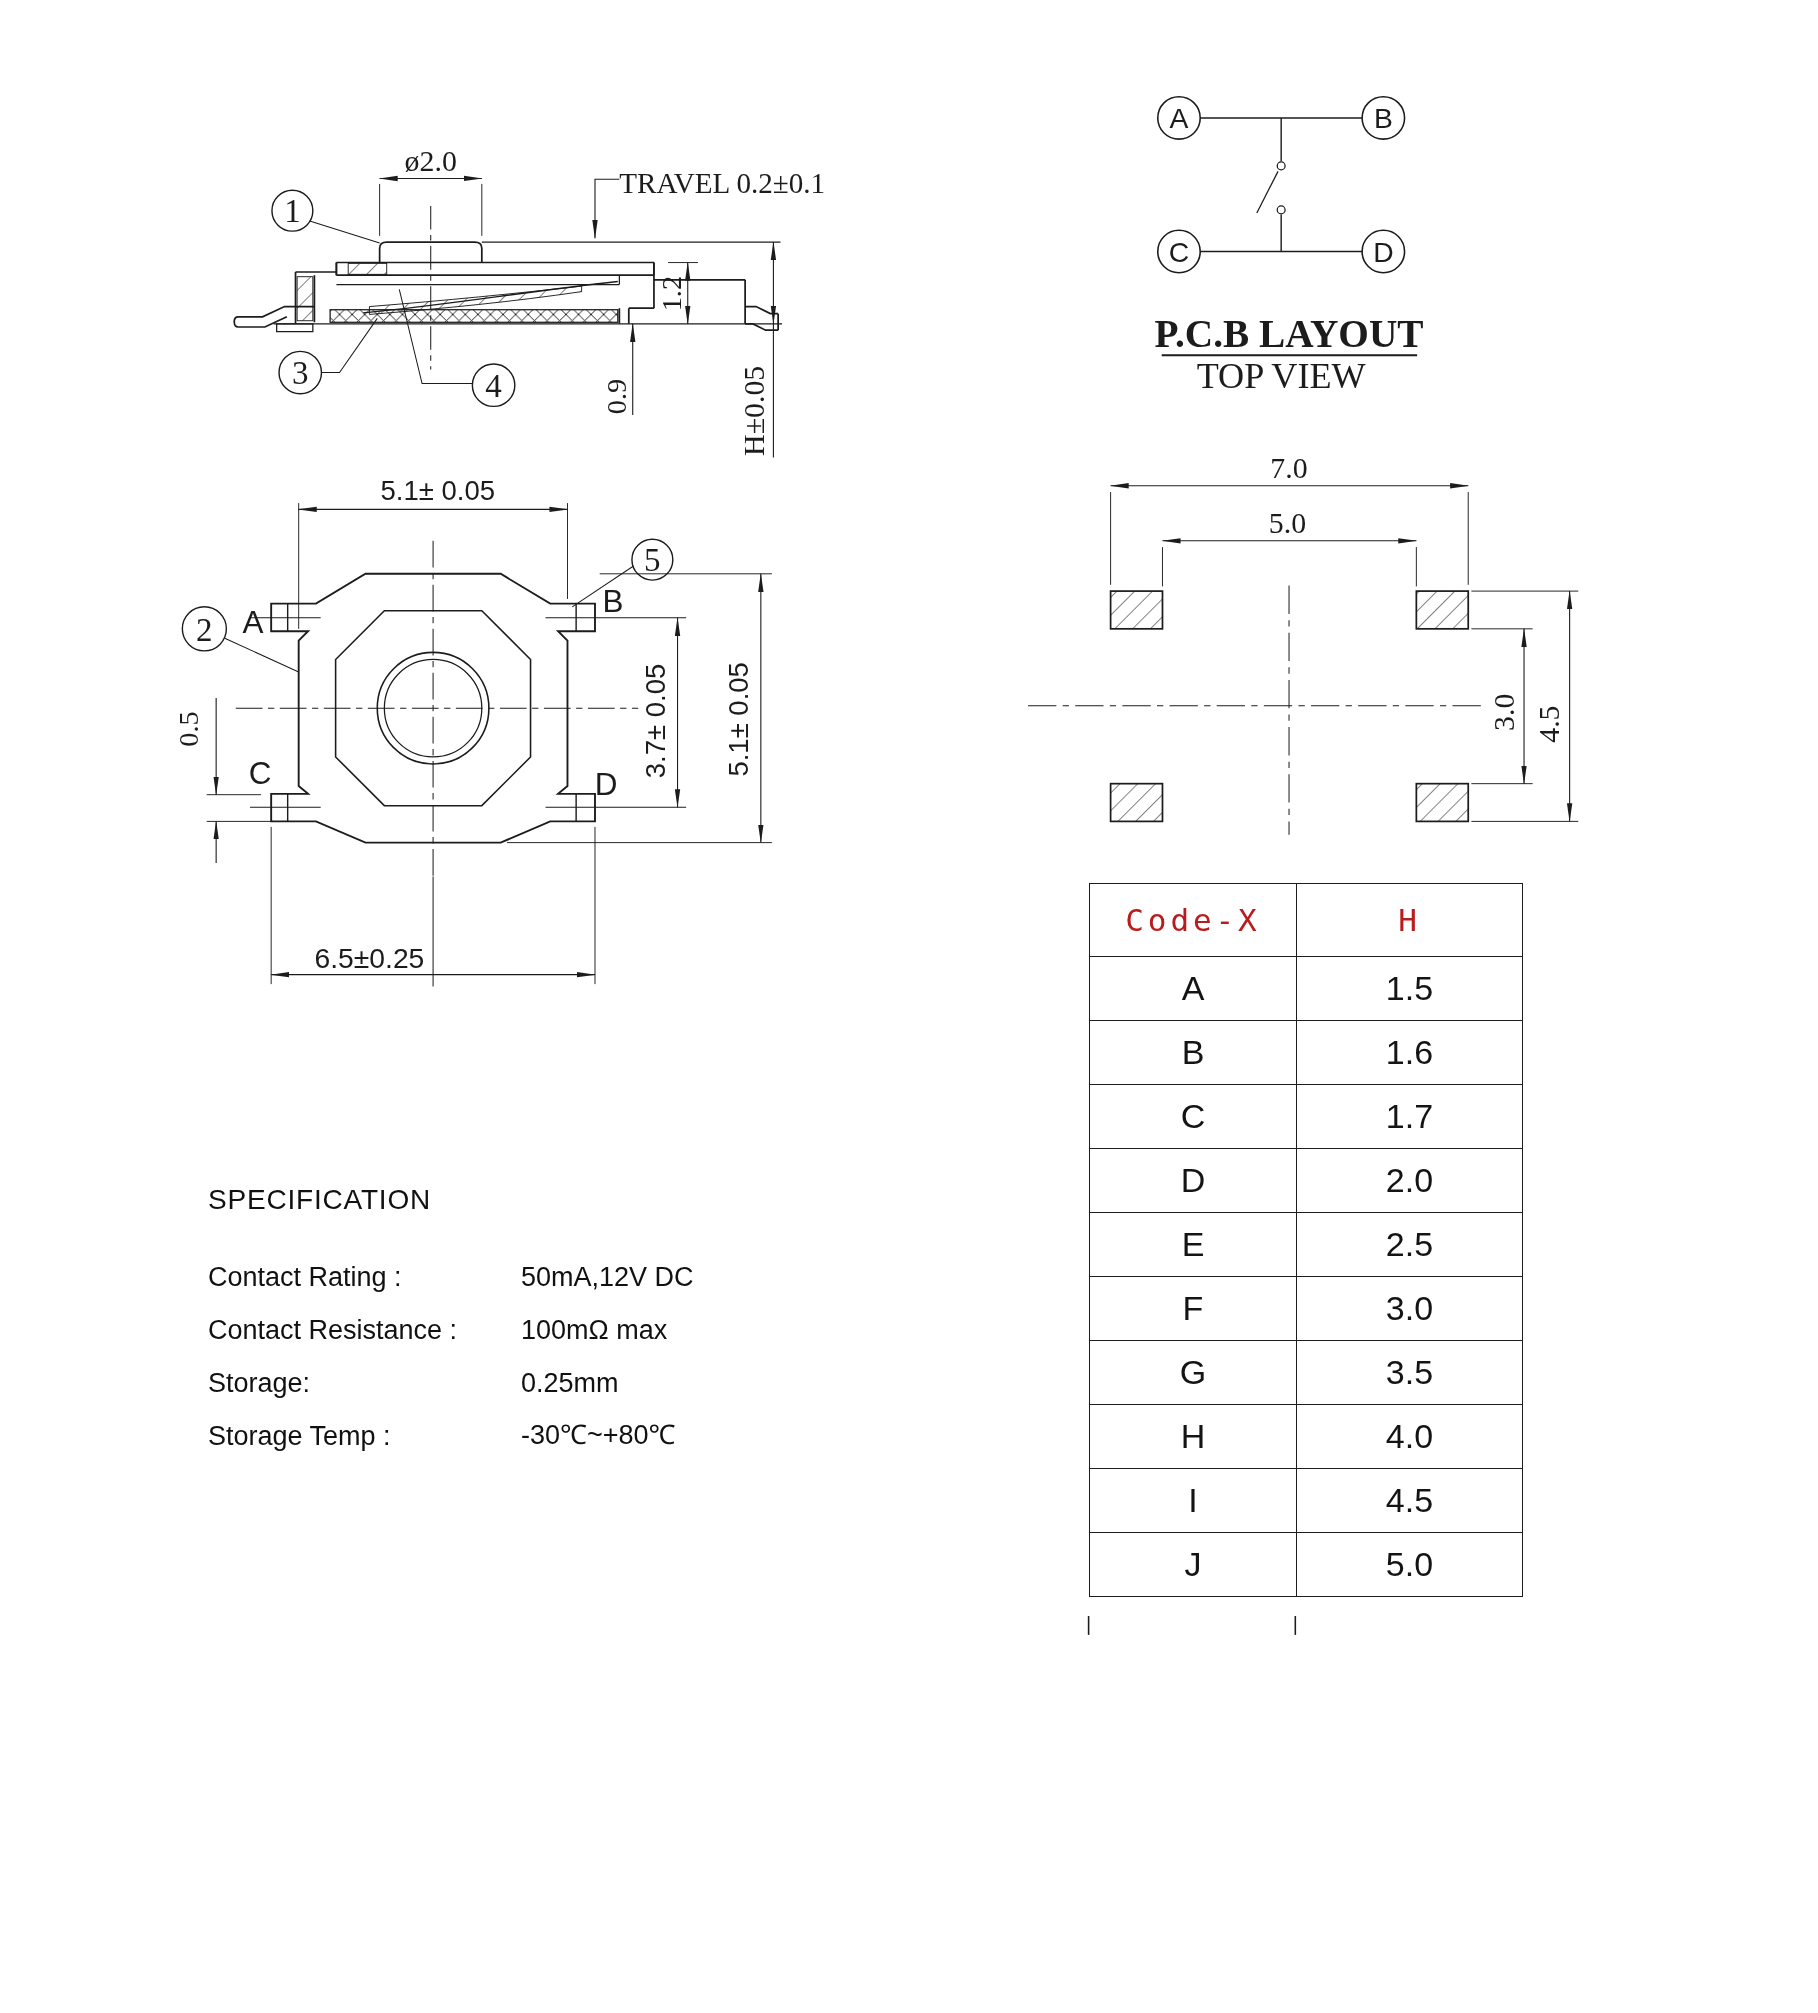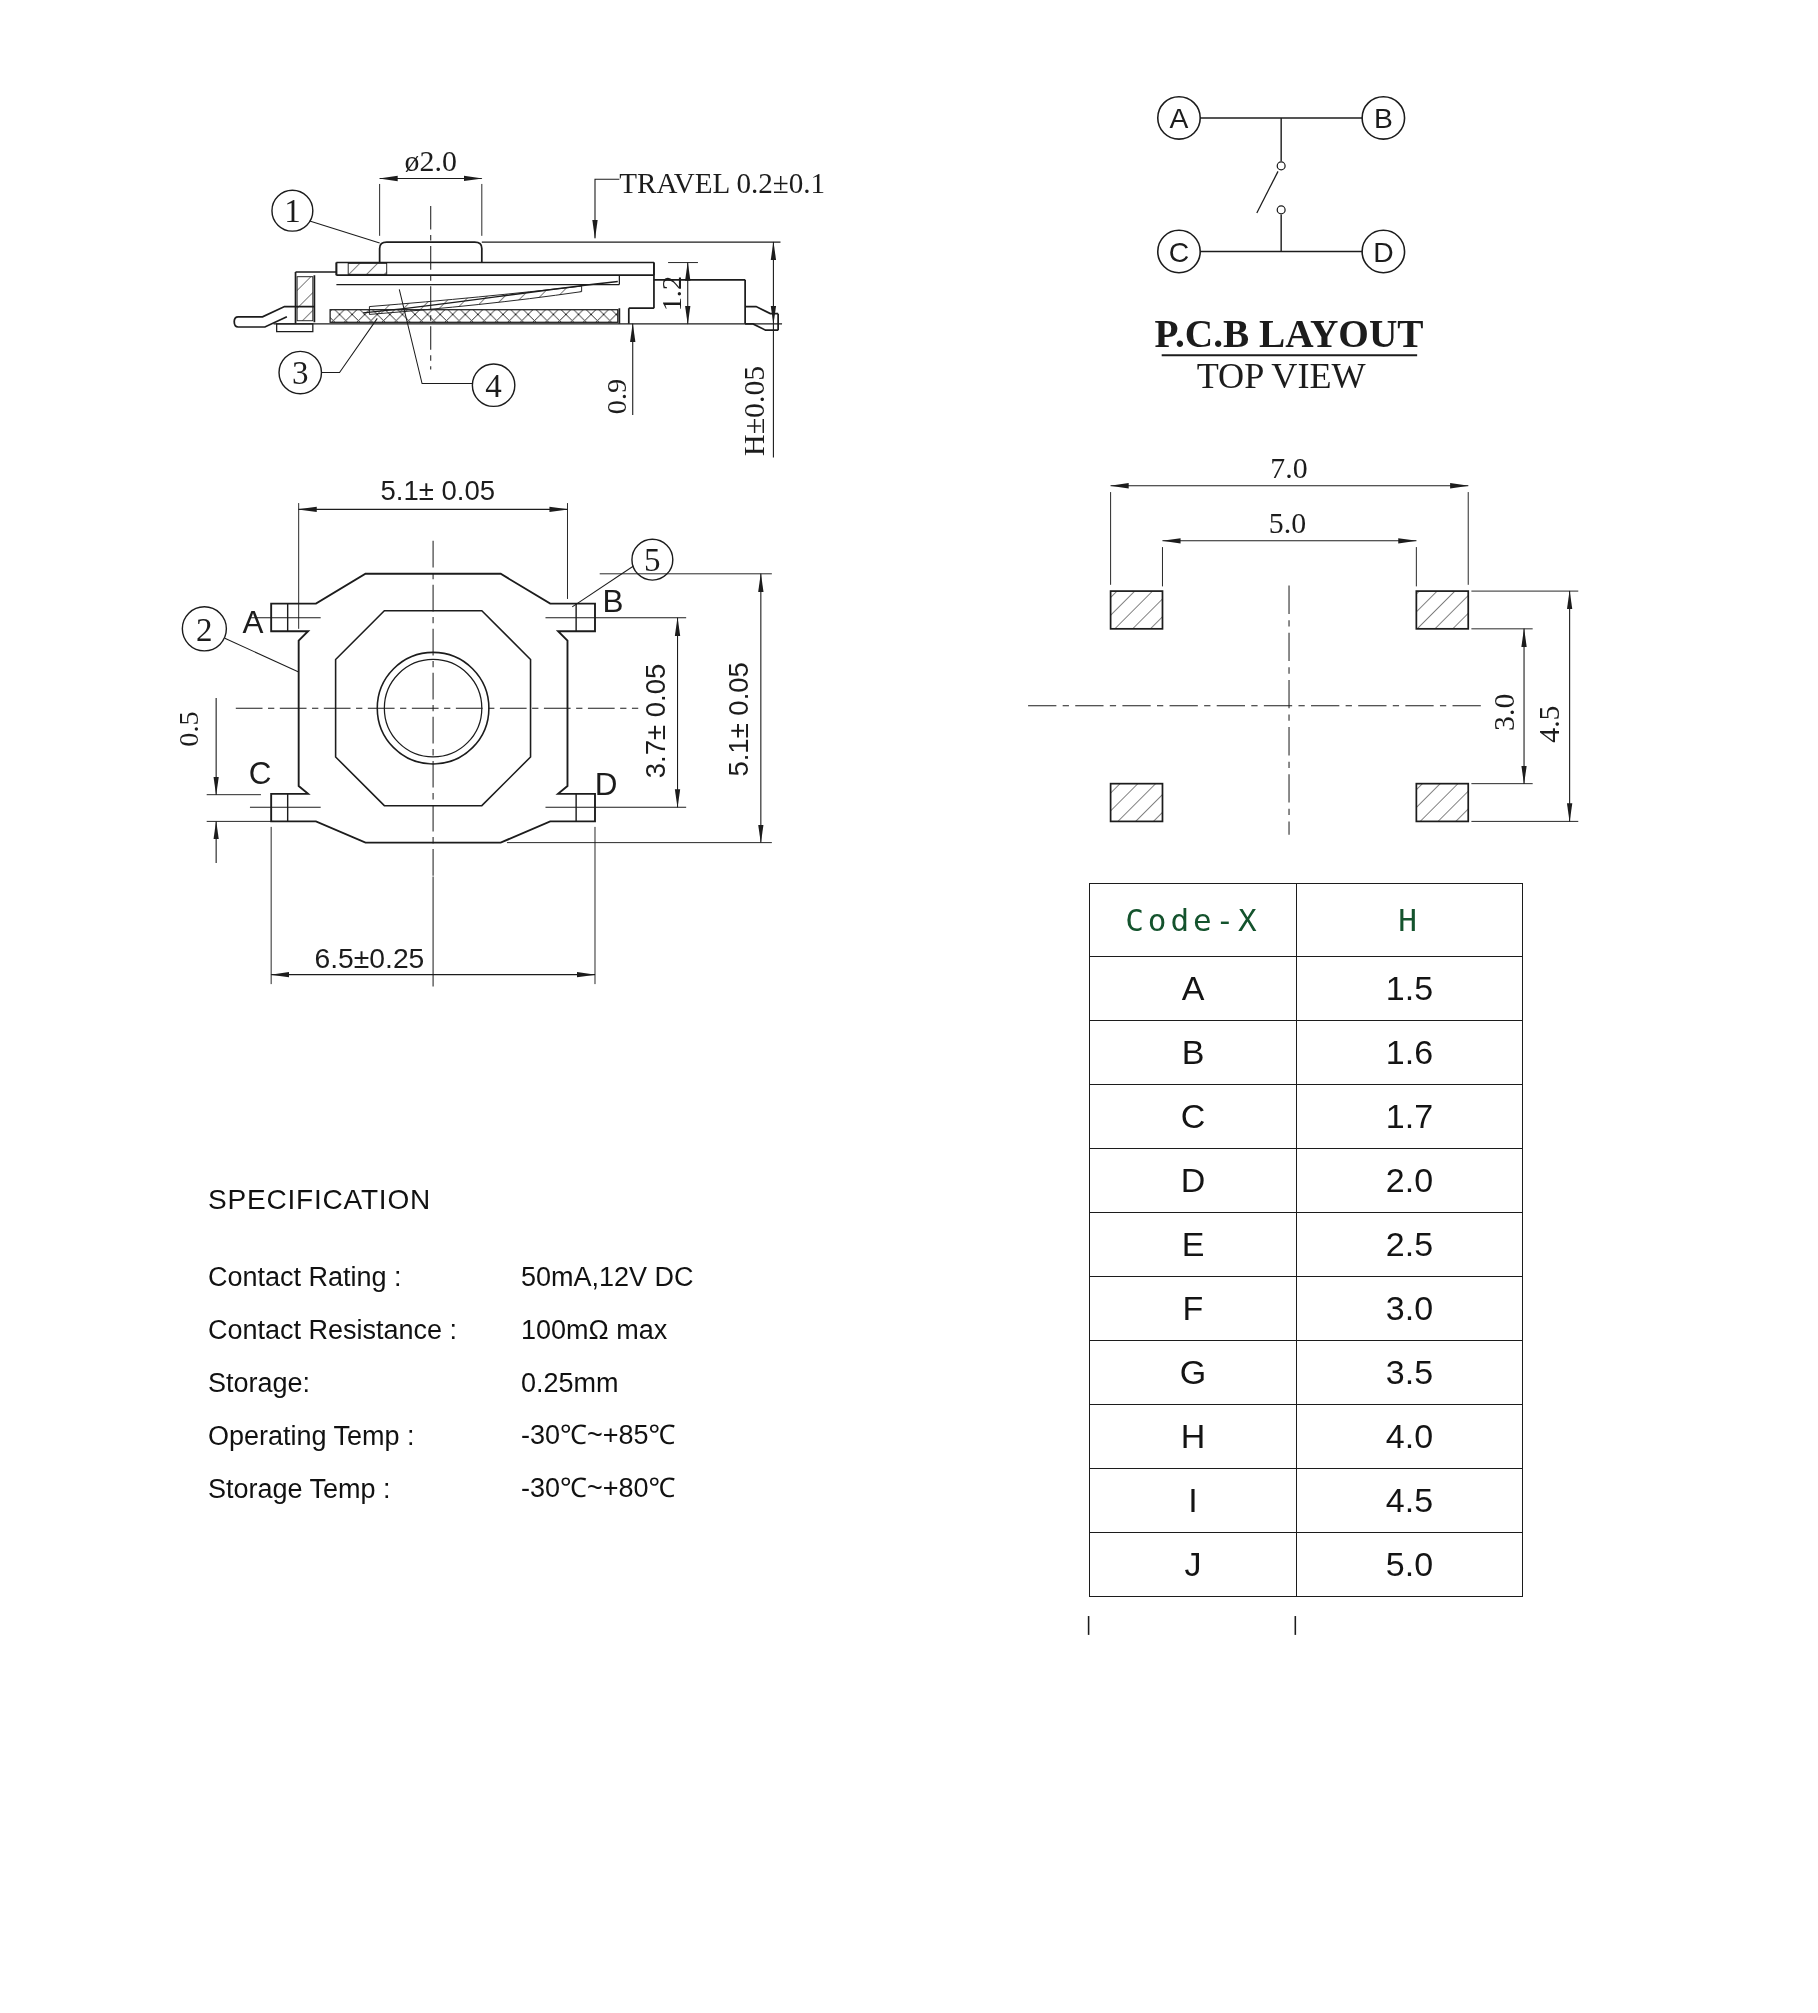--- a/index.html
+++ b/index.html
@@ -14,21 +14,21 @@
   #spec{position:absolute;left:208px;top:1184px;width:597px;}
   #spec .spec-title{font-size:28px;letter-spacing:0.8px;margin-bottom:23.6px;}
   #spec .spec-row{display:flex;height:53px;align-items:flex-end;font-size:27px;}
   #spec .spec-label{width:313px;}
   #spec .spec-value{flex:1;}
 
   
   #codetable{position:absolute;left:1089px;top:883px;width:432px;border-collapse:collapse;
              table-layout:fixed;}
   #codetable td,#codetable th{border:1.6px solid #1c1c1c;text-align:center;padding:0;}
-  #codetable th{height:72px;font-weight:normal;color:#14532d;
+  #codetable th{height:72px;font-weight:normal;color:#b91c1c;
                 font-family:"DejaVu Sans Mono",monospace;font-size:31px;letter-spacing:3.9px;}
   #codetable td{height:63px;font-size:34px;color:#141414;}
   #codetable col.c1{width:207px;}
   #codetable col.c2{width:226px;}
 </style>
 </head>
 <body>
 
 <div id="page">
 
@@ -236,24 +236,20 @@
   </div>
   <div class="spec-row">
     <span class="spec-label">Contact  Resistance :</span>
     <span class="spec-value">100mΩ max</span>
   </div>
   <div class="spec-row">
     <span class="spec-label">Storage:</span>
     <span class="spec-value">0.25mm</span>
   </div>
   <div class="spec-row">
-    <span class="spec-label">Operating Temp :</span>
-    <span class="spec-value">-30℃~+85℃</span>
-  </div>
-  <div class="spec-row">
     <span class="spec-label">Storage Temp :</span>
     <span class="spec-value">-30℃~+80℃</span>
   </div>
 </div>
 
 <table id="codetable">
   <colgroup>
         <col class="c1">
         <col class="c2">
       </colgroup>

